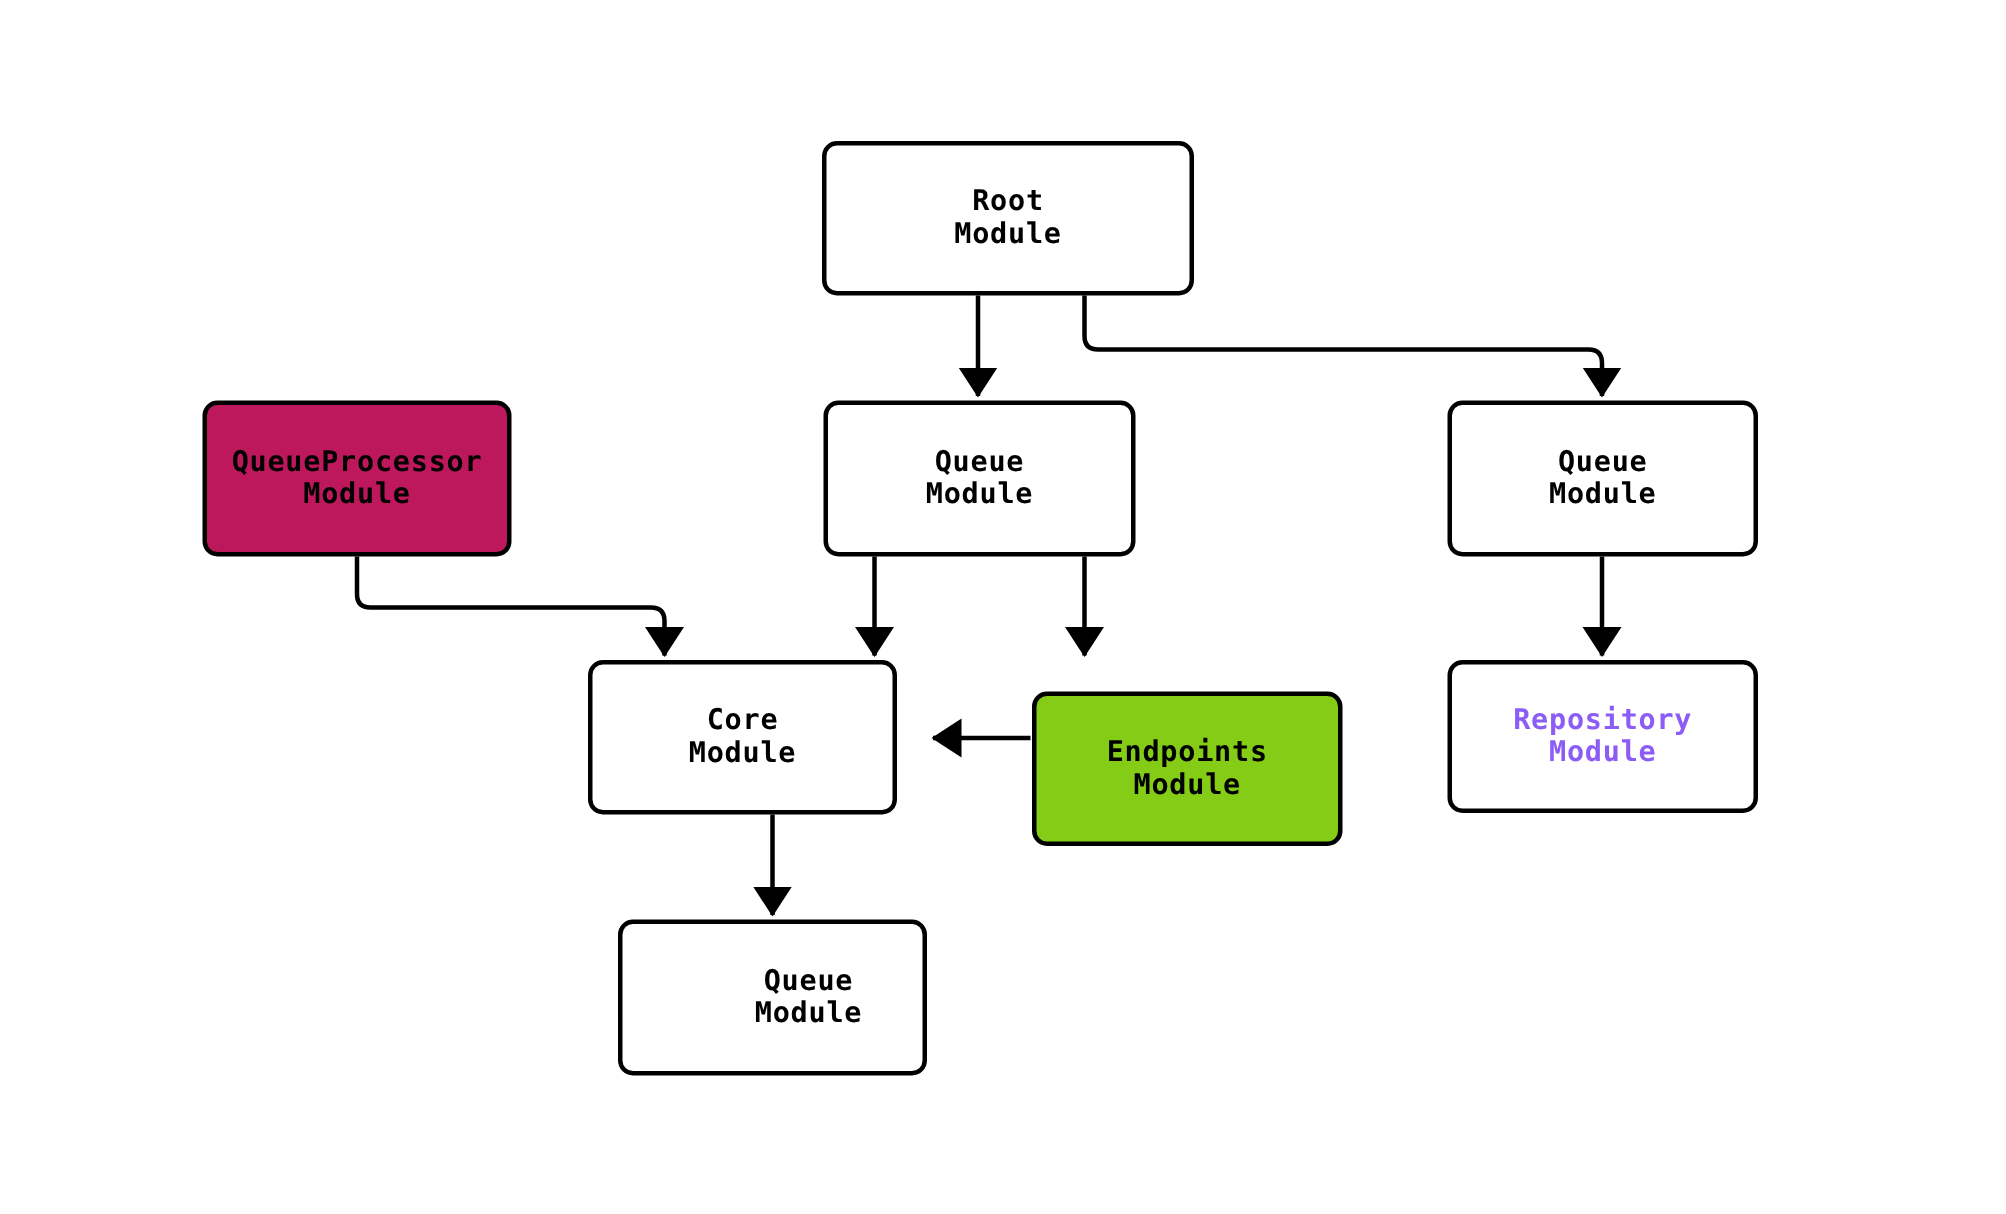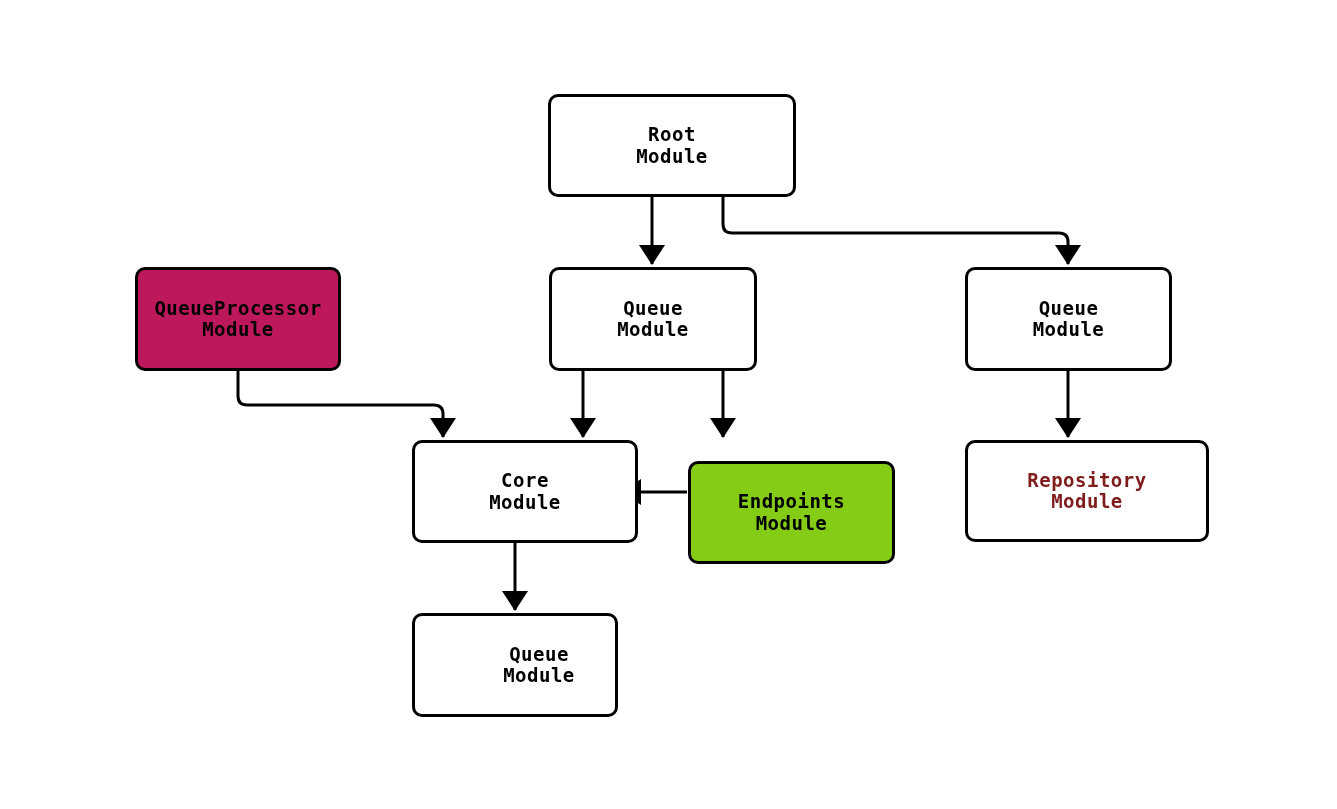--- a/index.html
+++ b/index.html
@@ -73,29 +73,29 @@
       <span>Module</span>
     </div>
     <div class="node" style="left: 549px; top: 267px; width: 208px; height: 104px; background: rgb(255, 255, 255); border-color: rgb(0, 0, 0); color: rgb(0, 0, 0);">
       <span>Queue</span>
       <span>Module</span>
     </div>
     <div class="node" style="left: 965px; top: 267px; width: 207px; height: 104px; background: rgb(255, 255, 255); border-color: rgb(0, 0, 0); color: rgb(0, 0, 0);">
       <span>Queue</span>
       <span>Module</span>
     </div>
-    <div class="node" style="left: 412px; top: 440px; width: 226px; height: 103px; background: rgb(255, 255, 255); border-color: rgb(0, 0, 0); color: rgb(0, 0, 0);">
+    <div class="node" style="left: 392px; top: 440px; width: 206px; height: 103px; background: rgb(255, 255, 255); border-color: rgb(0, 0, 0); color: rgb(0, 0, 0);">
       <span>Core</span>
       <span>Module</span>
     </div>
     <div class="node" style="left: 688px; top: 440px; width: 207px; height: 103px; background: #84cc16; border-color: rgb(0, 0, 0); color: rgb(0, 0, 0); margin-top: 21px;">
       <span>Endpoints</span>
       <span>Module</span>
     </div>
-    <div class="node" style="left: 965px; top: 440px; width: 244px; height: 102px; background: rgb(255, 255, 255); border-color: rgb(0, 0, 0); color: #7f1d1d;">
+    <div class="node" style="left: 965px; top: 440px; width: 207px; height: 102px; background: rgb(255, 255, 255); border-color: rgb(0, 0, 0); color: #8b5cf6;">
       <span>Repository</span>
       <span>Module</span>
     </div>
     <div class="node" style="left: 412px; top: 613px; width: 206px; height: 104px; background: rgb(255, 255, 255); border-color: rgb(0, 0, 0); color: rgb(0, 0, 0); padding-left: 48px;">
       <span>Queue</span>
       <span>Module</span>
     </div>
   </div>
 
 </body></html>

